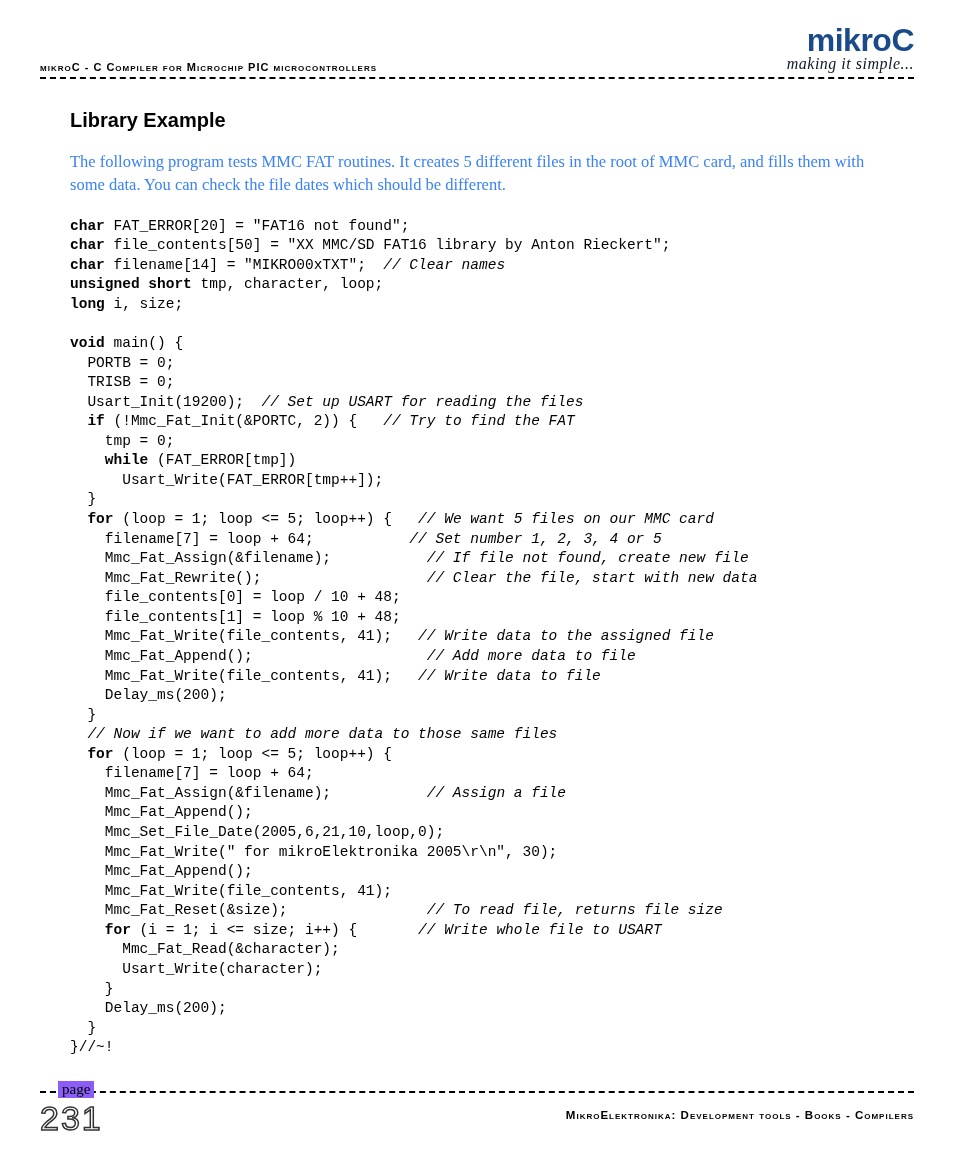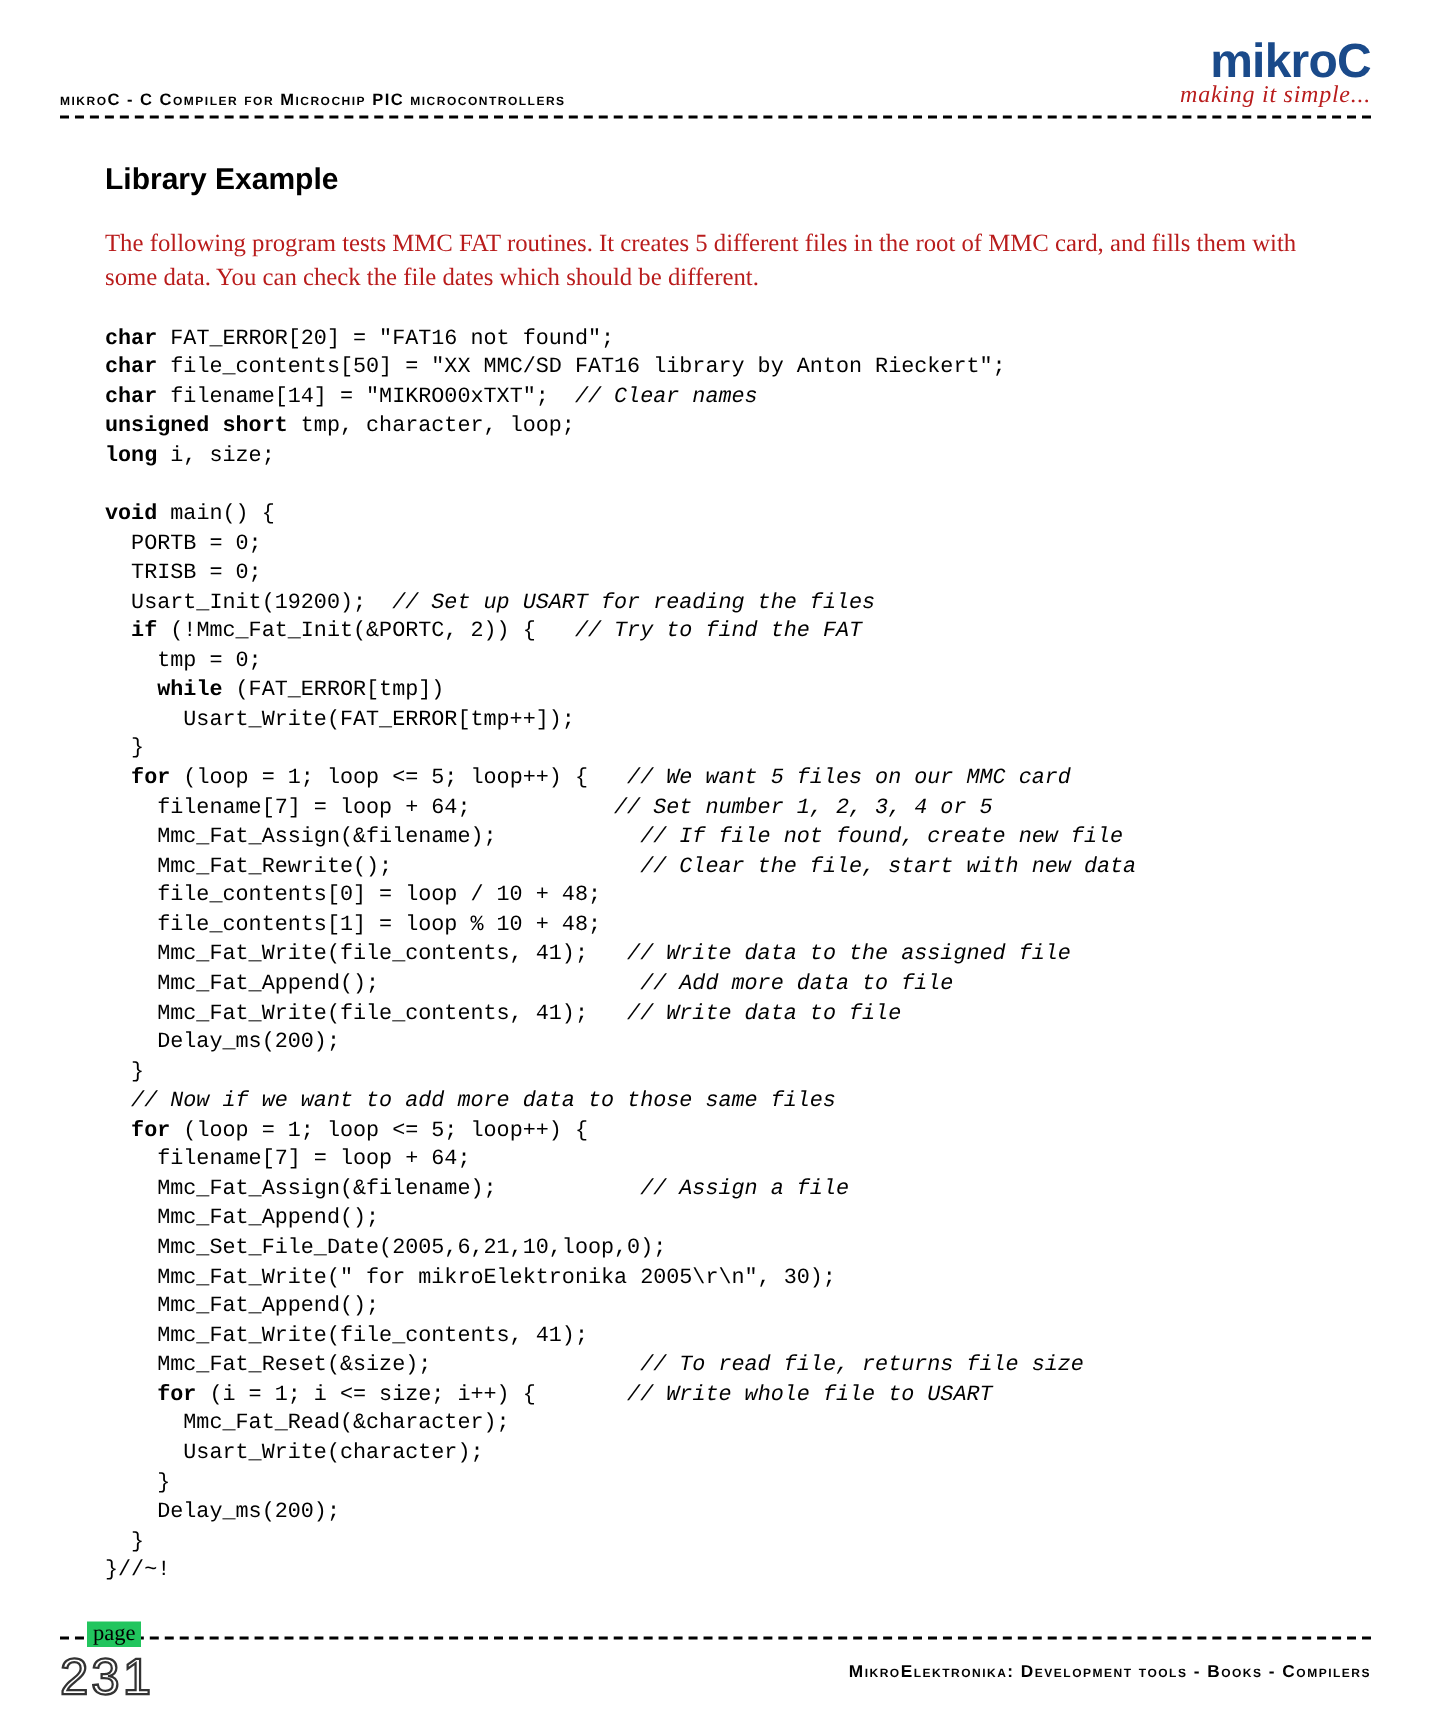--- a/index.html
+++ b/index.html
@@ -38,21 +38,21 @@
       font-size: 32px;
       font-weight: 900;
       color: #1a4a8a;
       letter-spacing: -0.5px;
       line-height: 0.95;
     }
     .tagline {
       font-family: 'Brush Script MT', cursive;
       font-size: 16px;
       font-style: italic;
-      color: #b91c1c;
+      color: #0f172a;
       letter-spacing: 0.5px;
     }
     .dashed-line {
       border: none;
       border-top: 2px dashed #000;
       margin: 0 0 30px 0;
     }
     .content {
       padding: 0 30px;
     }
@@ -60,21 +60,21 @@
       font-family: Arial, Helvetica, sans-serif;
       font-size: 20px;
       font-weight: bold;
       margin-bottom: 18px;
       color: #000;
     }
     .body-text {
       font-family: Georgia, 'Times New Roman', serif;
       font-size: 16.5px;
       line-height: 1.4;
-      color: #b91c1c;
+      color: #3b82f6;
       margin-bottom: 20px;
     }
     .code-block {
       font-family: 'Courier New', Courier, monospace;
       font-size: 14.5px;
       line-height: 1.35;
       white-space: pre;
       color: #000;
     }
     .code-block .kw {
@@ -94,21 +94,21 @@
       border: none;
       border-top: 2px dashed #000;
       margin: 0 0 8px 0;
     }
     .page-label {
       font-family: Georgia, serif;
       font-size: 15px;
       position: absolute;
       top: -10px;
       left: 18px;
-      background: #22c55e;
+      background: #8b5cf6;
       padding: 0 4px;
     }
     .page-number {
       font-family: Arial, sans-serif;
       font-size: 34px;
       font-weight: normal;
       color: #fff;
       -webkit-text-stroke: 1.5px #333;
       letter-spacing: 2px;
       line-height: 1;

